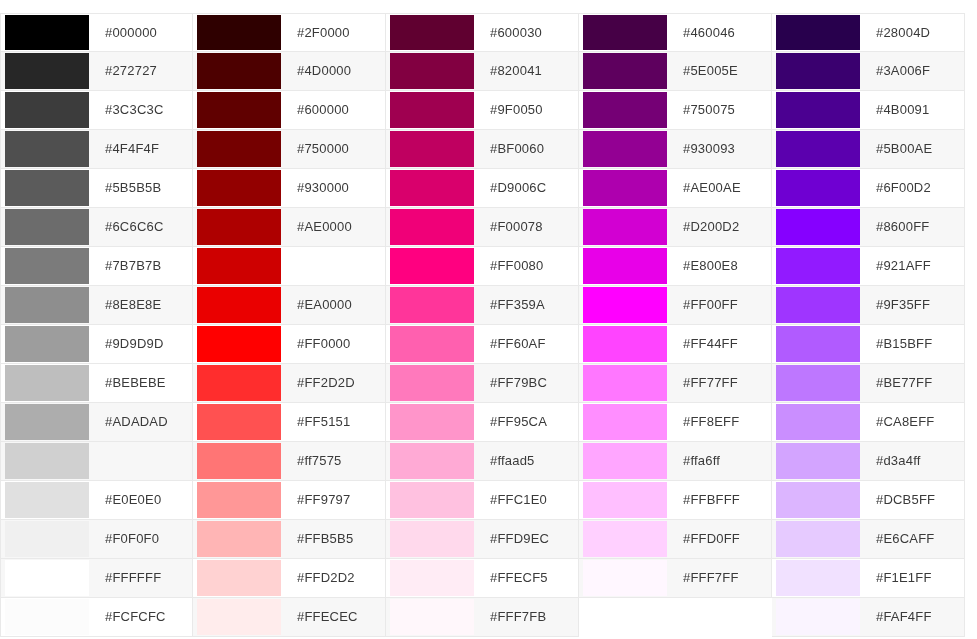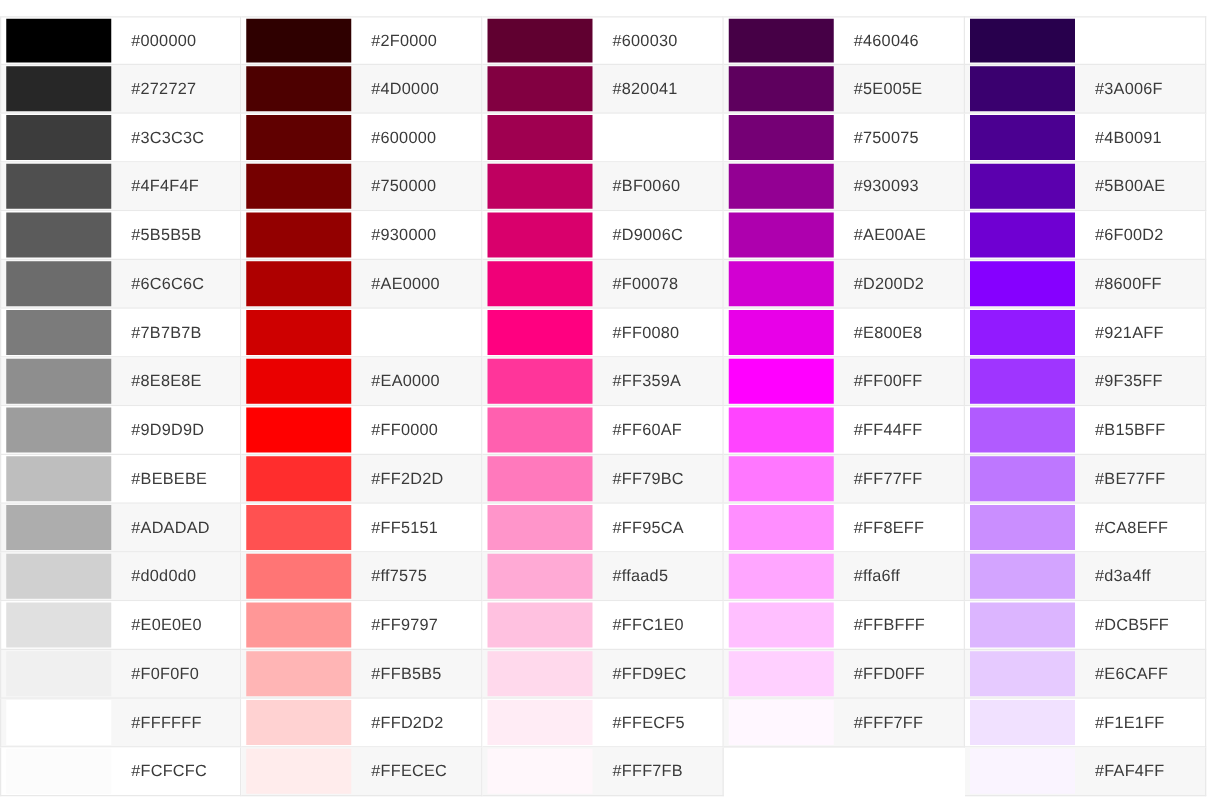--- a/index.html
+++ b/index.html
@@ -182,23 +182,20 @@
             <span class="swatch-chip" style="background-color: rgb(173, 173, 173);"></span>
           </div>
           <div class="hex-cell">
             <span class="hex-label">#ADADAD</span>
           </div>
         </div>
         <div class="palette-row row-alt">
           <div class="swatch-cell">
             <span class="swatch-chip" style="background-color: rgb(208, 208, 208);"></span>
           </div>
-          <div class="hex-cell">
-            <span class="hex-label">#d0d0d0</span>
-          </div>
         </div>
         <div class="palette-row">
           <div class="swatch-cell">
             <span class="swatch-chip" style="background-color: rgb(224, 224, 224);"></span>
           </div>
           <div class="hex-cell">
             <span class="hex-label">#E0E0E0</span>
           </div>
         </div>
         <div class="palette-row row-alt">
@@ -367,20 +364,23 @@
             <span class="swatch-chip" style="background-color: rgb(130, 0, 65);"></span>
           </div>
           <div class="hex-cell">
             <span class="hex-label">#820041</span>
           </div>
         </div>
         <div class="palette-row">
           <div class="swatch-cell">
             <span class="swatch-chip" style="background-color: rgb(159, 0, 80);"></span>
           </div>
+          <div class="hex-cell">
+            <span class="hex-label">#9F0050</span>
+          </div>
         </div>
         <div class="palette-row row-alt">
           <div class="swatch-cell">
             <span class="swatch-chip" style="background-color: rgb(191, 0, 96);"></span>
           </div>
           <div class="hex-cell">
             <span class="hex-label">#BF0060</span>
           </div>
         </div>
         <div class="palette-row">
@@ -599,20 +599,23 @@
           </div>
           <div class="hex-cell">
             <span class="hex-label">#FFF7FF</span>
           </div>
         </div>
       </div>
       <div class="palette-column">
         <div class="palette-row">
           <div class="swatch-cell">
             <span class="swatch-chip" style="background-color: rgb(40, 0, 77);"></span>
+          </div>
+          <div class="hex-cell">
+            <span class="hex-label">#28004D</span>
           </div>
         </div>
         <div class="palette-row row-alt">
           <div class="swatch-cell">
             <span class="swatch-chip" style="background-color: rgb(58, 0, 111);"></span>
           </div>
           <div class="hex-cell">
             <span class="hex-label">#3A006F</span>
           </div>
         </div>

